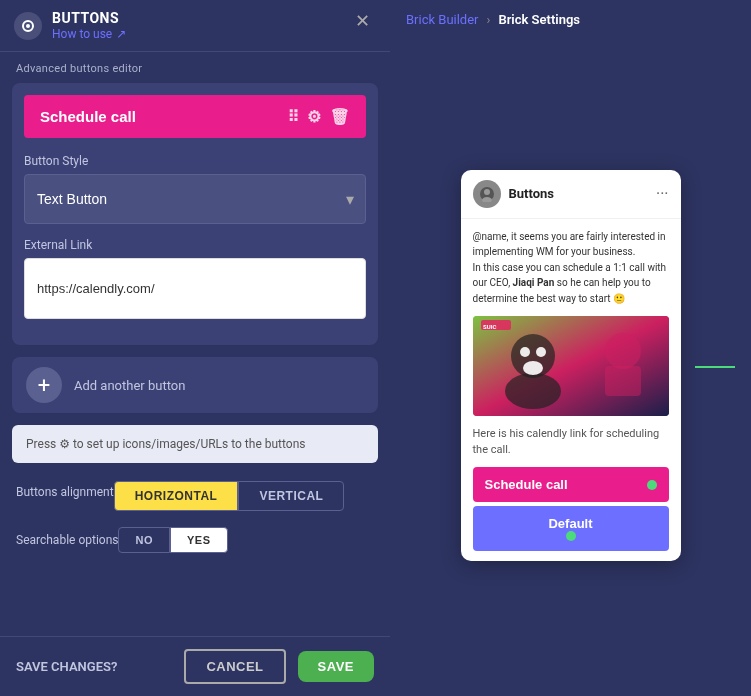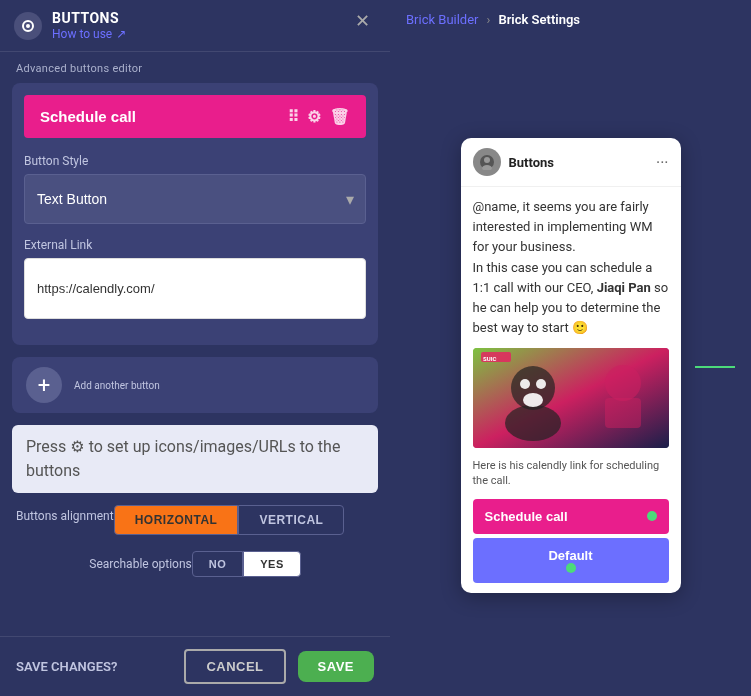--- a/index.html
+++ b/index.html
@@ -175,29 +175,29 @@
       background: #5a6090;
       display: flex;
       align-items: center;
       justify-content: center;
       color: white;
       font-size: 22px;
       flex-shrink: 0;
     }
     .add-button-label {
       color: #c0c5e0;
-      font-size: 10px;
+      font-size: 13px;
     }
 
     .info-box {
       background: #e8eaf6;
       border-radius: 6px;
       padding: 10px 14px;
-      margin-bottom: 12px;
-      font-size: 16px;
+      margin-bottom: 18px;
+      font-size: 12px;
       color: #555;
       line-height: 1.5;
     }
 
     .alignment-section {
       padding: 0 4px;
       margin-bottom: 16px;
     }
     .alignment-label {
       font-size: 12px;
@@ -215,28 +215,28 @@
       color: #c0c5e0;
       font-size: 12px;
       font-weight: 600;
       padding: 7px 20px;
       cursor: pointer;
       letter-spacing: 0.5px;
     }
     .align-btn:first-child { border-radius: 4px 0 0 4px; }
     .align-btn:last-child { border-radius: 0 4px 4px 0; }
     .align-btn.active {
-      background: #f97316;
+      background: #fde047;
       color: #333;
     }
 
     .searchable-section {
       display: flex;
       align-items: center;
-      justify-content: center;
+      justify-content: flex-start;
       padding: 0 4px;
       margin-bottom: 16px;
     }
     .searchable-label {
       font-size: 12px;
       color: #c0c5e0;
     }
     .toggle-group {
       display: flex;
     }
@@ -361,21 +361,21 @@
     .card-menu {
       color: #666;
       font-size: 16px;
       cursor: pointer;
     }
 
     .card-body {
       padding: 10px 12px;
     }
     .card-text {
-      font-size: 13px;
+      font-size: 10px;
       color: #333;
       line-height: 1.55;
       margin-bottom: 10px;
     }
     .card-text strong { font-weight: 700; }
 
     .card-image {
       width: 100%;
       height: 100px;
       background: linear-gradient(135deg, #7dc241 0%, #e91e8c 50%, #2d3461 100%);

